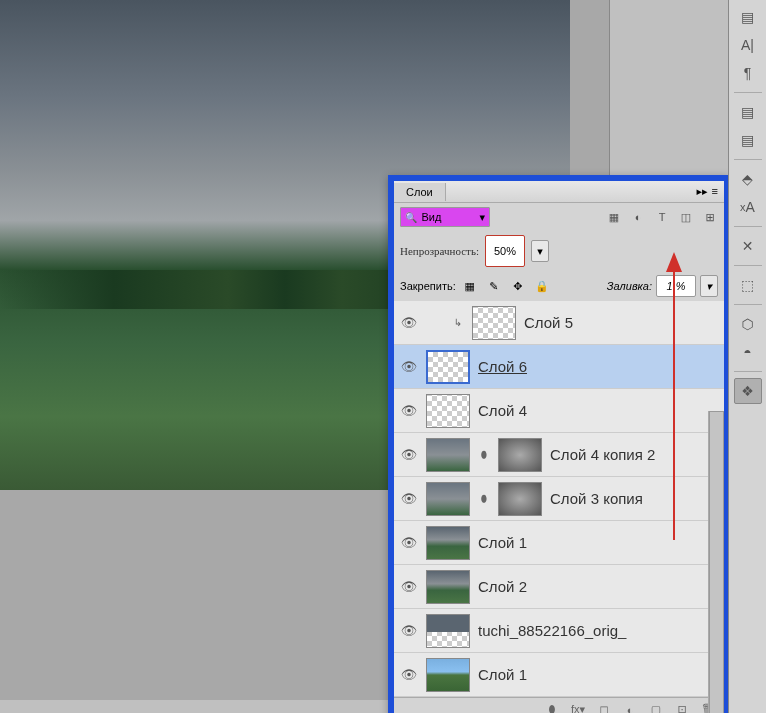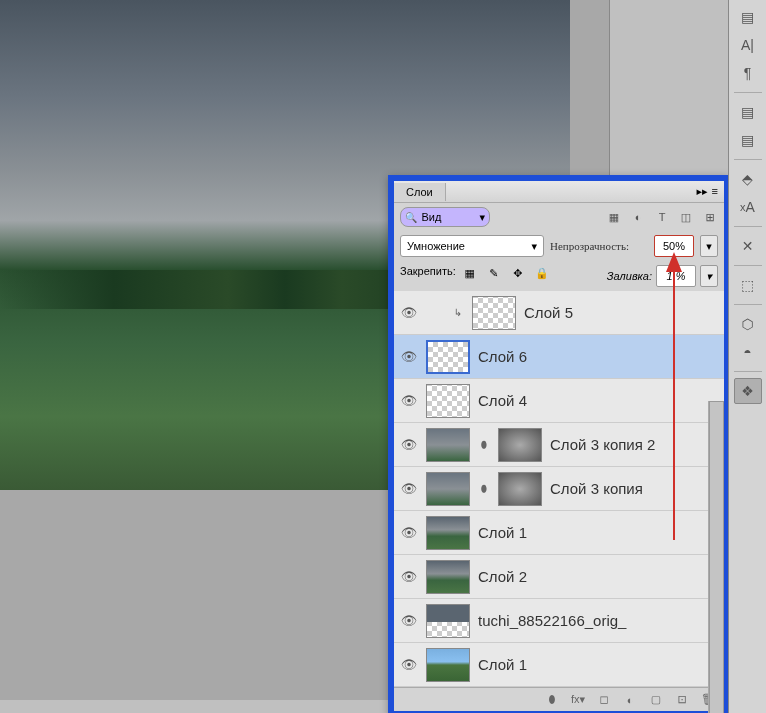--- a/index.html
+++ b/index.html
@@ -5,51 +5,51 @@
 * { box-sizing: border-box; margin: 0; padding: 0; font-family: Tahoma, sans-serif; font-size: 11px; }
 body { background: #c0c0c0; width: 766px; height: 713px; position: relative; overflow: hidden; }
 .canvas-area { position: absolute; top: 0; left: 0; width: 610px; height: 700px; background: #a8a8a8; border-right: 1px solid #888; }
 .canvas-image { position: absolute; top: 0; left: 0; width: 570px; height: 490px; background: linear-gradient(180deg, #4a5560 0%, #6b7580 20%, #8a9095 35%, #a0a5a8 45%, #2a5030 55%, #3a6540 70%, #4a7545 85%, #3a5a35 100%); }
 .canvas-image::after { content: ""; position: absolute; top: 55%; left: 0; width: 100%; height: 8%; background: linear-gradient(90deg, transparent 0%, #1a3a20 20%, #2a4a28 40%, #1a3a20 50%, #2a4a28 60%, #1a3a20 80%, transparent 100%); }
 .panel { position: absolute; top: 175px; left: 388px; width: 342px; background: #d4d4d4; border: 6px solid #1d4ed8; box-shadow: 0 2px 8px rgba(0,0,0,0.3); }
 .panel-tabs { height: 22px; background: linear-gradient(#e8e8e8, #d4d4d4); border-bottom: 1px solid #aaa; display: flex; align-items: center; }
 .tab { padding: 3px 12px; background: #d4d4d4; border-right: 1px solid #aaa; font-size: 11px; }
 .tab-menu { margin-left: auto; padding: 0 6px; display: flex; gap: 4px; }
 .filter-row { display: flex; align-items: center; padding: 4px 6px; gap: 6px; }
-.filter-select { flex: 0 0 90px; height: 20px; border: 1px solid #999; background: #c4b5fd; display: flex; align-items: center; padding: 0 4px; border-radius: 8px; position: relative; }
+.filter-select { flex: 0 0 90px; height: 20px; border: 1px solid #999; background: #d946ef; display: flex; align-items: center; padding: 0 4px; border-radius: 1px; position: relative; }
 .filter-select::before { content: "🔍"; font-size: 10px; margin-right: 4px; }
 .filter-select::after { content: "▾"; position: absolute; right: 4px; }
 .icon-row { display: flex; gap: 8px; margin-left: auto; color: #555; }
 .icon-btn { width: 16px; height: 16px; display: flex; align-items: center; justify-content: center; cursor: pointer; }
 .blend-row { display: flex; align-items: center; padding: 4px 6px; gap: 6px; }
 .blend-select { flex: 1; height: 22px; border: 1px solid #999; background: #fff; display: flex; align-items: center; padding: 0 6px; border-radius: 3px; position: relative; }
 .blend-select::after { content: "▾"; position: absolute; right: 6px; }
 .opacity-label { font-size: 11px; color: #333; font-family: Liberation Serif, serif; }
-.opacity-box { width: 40px; height: 22px; border: 1px solid #c0392b; background: #fff; display: flex; align-items: center; justify-content: center; border-radius: 2px; position: relative; margin-left: 19px; }
+.opacity-box { width: 40px; height: 32px; border: 1px solid #c0392b; background: #fff; display: flex; align-items: center; justify-content: center; border-radius: 2px; position: relative; }
 .drop-btn { width: 18px; height: 22px; border: 1px solid #999; background: #e8e8e8; display: flex; align-items: center; justify-content: center; border-radius: 2px; }
-.lock-row { display: flex; padding: 4px 6px; gap: 6px; }
+.lock-row { display: flex; align-items: center; padding: 4px 6px; gap: 6px; }
 .lock-icons { display: flex; gap: 8px; }
 .fill-group { margin-left: auto; display: flex; align-items: center; gap: 4px; font-style: italic; }
 .fill-box { width: 40px; height: 22px; border: 1px solid #999; background: #fff; display: flex; align-items: center; justify-content: center; border-radius: 2px; position: relative; }
 .layers { background: #e8e8e8; }
 .layer-row { display: flex; align-items: center; height: 44px; border-bottom: 1px solid #ccc; padding: 0 6px; gap: 8px; }
 .layer-row.selected { background: #b8d0ef; }
 .visibility { width: 18px; height: 18px; display: flex; align-items: center; justify-content: center; cursor: pointer; font-size: 13px; color: #555; }
 .thumb { width: 44px; height: 34px; border: 1px solid #888; background: #fff; flex-shrink: 0; }
 .thumb.checker { background: repeating-conic-gradient(#ccc 0% 25%, #fff 0% 50%) 0/10px 10px; }
 .thumb.rain { background: linear-gradient(180deg, #6a7580 0%, #8a9095 50%, #3a6540 100%); }
 .thumb.clouds { background: radial-gradient(#aaa, #555); }
 .thumb.green { background: linear-gradient(180deg, #7ab0e0 0%, #8ac0f0 40%, #4a7540 50%, #3a6535 100%); }
 .thumb.mixed { background: linear-gradient(180deg, #5a6570 0%, #8a9095 40%, #3a6540 60%, #4a7545 100%); position: relative; }
 .thumb.tuchi { background: repeating-conic-gradient(#ccc 0% 25%, #fff 0% 50%) 0/10px 10px; position: relative; }
 .thumb.tuchi::after { content: ""; position: absolute; top: 0; left: 0; right: 0; height: 55%; background: #5a6570; }
 .thumb.sel { border: 2px solid #3a6ad0; }
 .link-icon { width: 12px; text-align: center; color: #666; font-size: 10px; }
 .layer-name { font-size: 15px; color: #333; }
-.layer-name.sel { }
+.layer-name.sel { text-decoration: underline; }
 .layer-indent { width: 18px; flex-shrink: 0; }
 .clip-indicator { width: 12px; font-size: 10px; color: #666; text-align: center; }
 .panel-footer { height: 24px; background: #d4d4d4; border-top: 1px solid #aaa; display: flex; align-items: center; justify-content: flex-end; gap: 10px; padding: 0 8px; color: #666; }
 .scrollbar { position: absolute; top: 110px; right: 0; width: 16px; height: 400px; background: #e0e0e0; border-left: 1px solid #aaa; }
 .scrollbar-thumb { position: absolute; top: 0; width: 100%; height: 380px; background: #c4c4c4; border: 1px solid #999; }
 .right-toolbar { position: absolute; top: 0; right: 0; width: 38px; height: 713px; background: #d4d4d4; border-left: 1px solid #888; display: flex; flex-direction: column; align-items: center; padding-top: 4px; gap: 2px; }
 .rtool { width: 28px; height: 26px; display: flex; align-items: center; justify-content: center; color: #555; font-size: 14px; cursor: pointer; border-radius: 2px; }
 .rtool.active { background: #b0b0b0; border: 1px solid #888; }
 .rtool-sep { width: 28px; height: 1px; background: #aaa; margin: 4px 0; }
 .arrow-annotation { position: absolute; top: 240px; left: 664px; width: 20px; height: 300px; pointer-events: none; }
@@ -79,23 +79,20 @@
     <div class="icon-row">
       <div class="icon-btn">▦</div>
       <div class="icon-btn">◐</div>
       <div class="icon-btn">T</div>
       <div class="icon-btn">◫</div>
       <div class="icon-btn">⊞</div>
     </div>
   </div>
 
   <div class="blend-row">
-    <div class="blend-select">
-      <span>Умножение</span>
-    </div>
     <span class="opacity-label">Непрозрачность:</span>
     <div class="opacity-box">
       <span>50%</span>
     </div>
     <div class="drop-btn">▾</div>
   </div>
 
   <div class="lock-row">
     <span>Закрепить:</span>
     <div class="lock-icons">
@@ -130,21 +127,21 @@
         <div class="layer-row">
           <div class="visibility">👁</div>
           <div class="thumb checker"></div>
           <div class="layer-name">Слой 4</div>
         </div>
         <div class="layer-row">
           <div class="visibility">👁</div>
           <div class="thumb rain"></div>
           <div class="link-icon">⬮</div>
           <div class="thumb clouds"></div>
-          <div class="layer-name">Слой 3 копия 2</div>
+          <div class="layer-name">Слой 4 копия 2</div>
         </div>
         <div class="layer-row">
           <div class="visibility">👁</div>
           <div class="thumb rain"></div>
           <div class="link-icon">⬮</div>
           <div class="thumb clouds"></div>
           <div class="layer-name">Слой 3 копия</div>
         </div>
         <div class="layer-row">
           <div class="visibility">👁</div>

